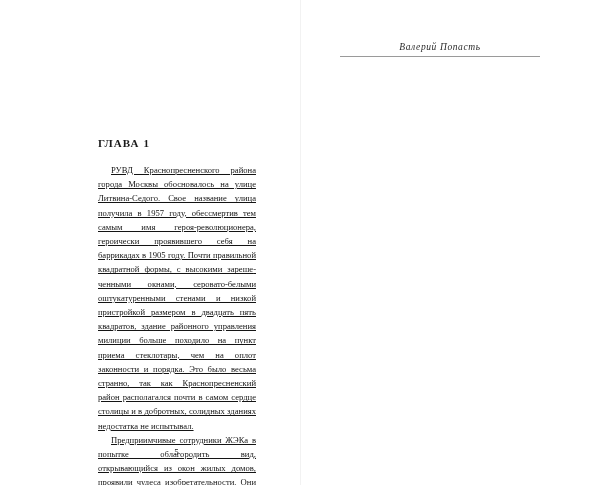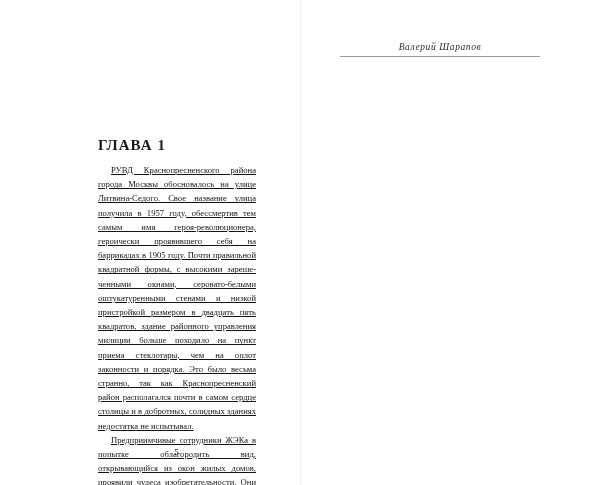--- a/index.html
+++ b/index.html
@@ -58,21 +58,21 @@
   }
   .running-head .rh-rule {
     display: block;
     margin-top: 4px;
     border-top: 1px solid #9a9a9a;
     height: 0;
     width: 100%;
   }
   .chapter-title {
     font-weight: bold;
-    font-size: 15px;
+    font-size: 11px;
     letter-spacing: 1.1px;
     margin: 0;
     padding: 0;
     position: absolute;
     top: 137px;
     left: 98px;
   }
   .body-block-left {
     position: absolute;
     top: 163px;
@@ -116,20 +116,20 @@
     <div class="body-block-left">
       <p class="para">РУВД Краснопресненского района города Мо­сквы обосновалось на улице Литвина-Седого. Свое название улица получила в 1957 году, обессмертив тем самым имя героя-революционера, героически проявившего себя на баррикадах в 1905 году. Почти правильной квадратной формы, с высокими зареше­ченными окнами, серовато-белыми оштукатуренны­ми стенами и низкой пристройкой размером в два­дцать пять квадратов, здание районного управления милиции больше походило на пункт приема стекло­тары, чем на оплот законности и порядка. Это было весьма странно, так как Краснопресненский район располагался почти в самом сердце столицы и в доб­ротных, солидных зданиях недостатка не испытывал.</p>
       <p class="para">Предприимчивые сотрудники ЖЭКа в попытке облагородить вид, открывающийся из окон жилых домов, проявили чудеса изобретательности. Они обсадили дом высокорослыми деревьями, и с мая по октябрь здание РУВД укрывала шапка свежей зелени. Попасть к одноэтажному непритязатель-</p>
     </div>
 
     <div class="page-number">5</div>
   </div>
 
   <div class="page page-right">
     <div class="running-head">
-      <span class="rh-text">Валерий  Шарапов</span>
+      <span class="rh-text">Валерий  Попасть</span>
       <span class="rh-rule"></span>
     </div>
 
     <div class="page-number">6</div>
   </div>
 
 </div>
 
 </body></html>

